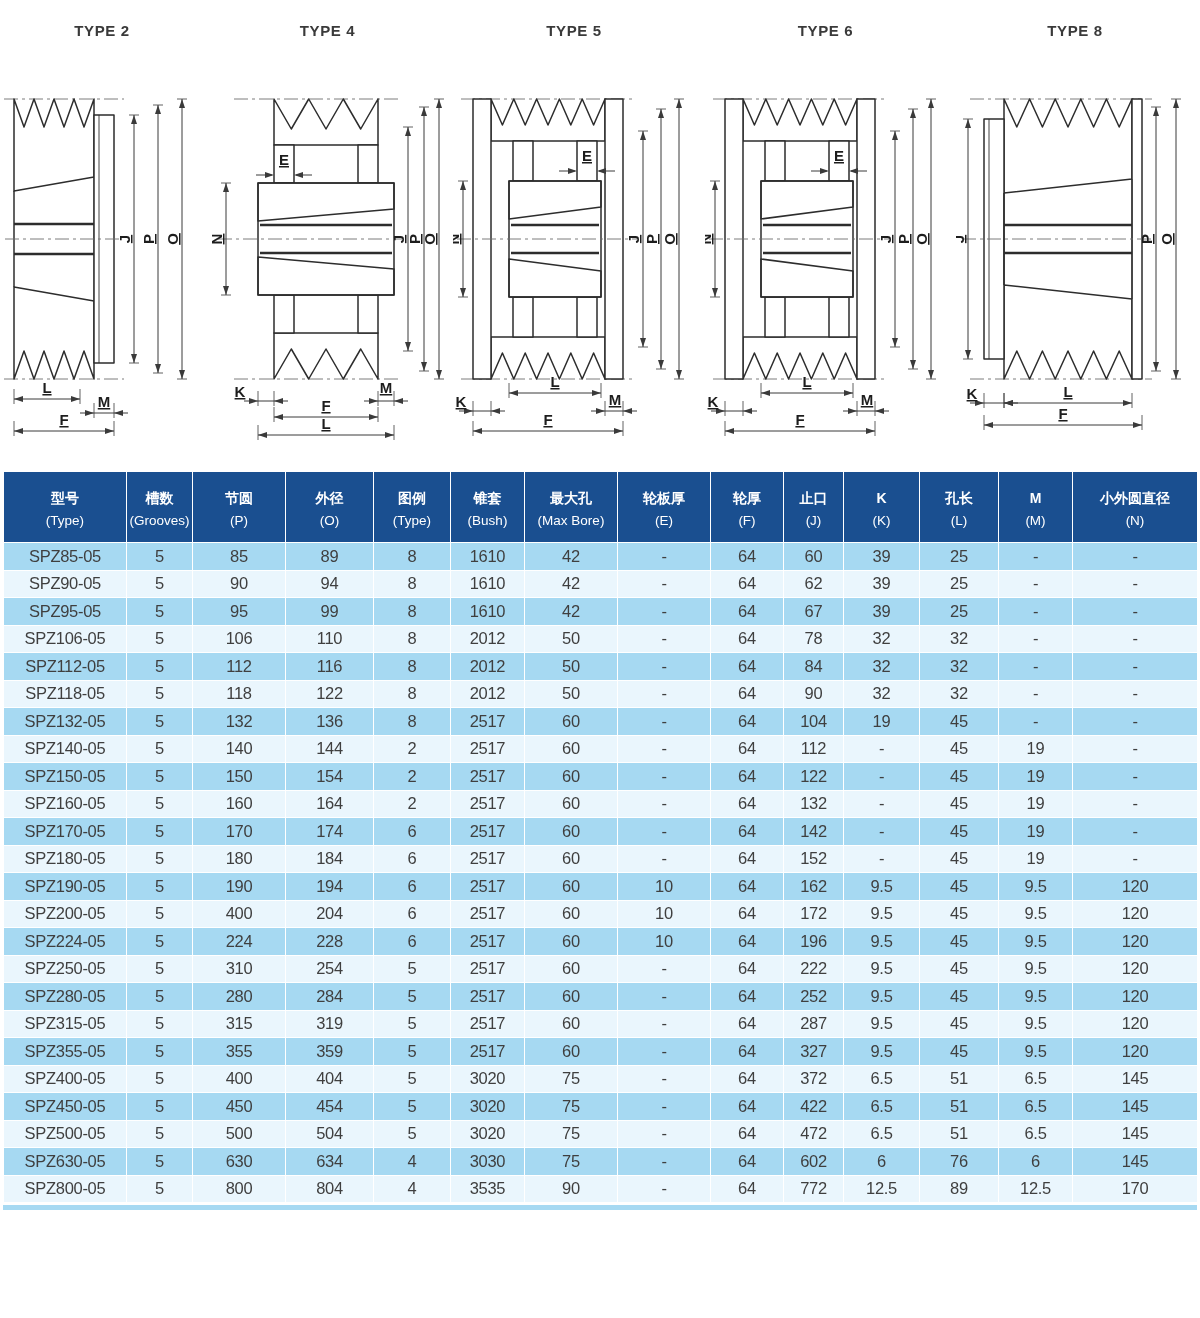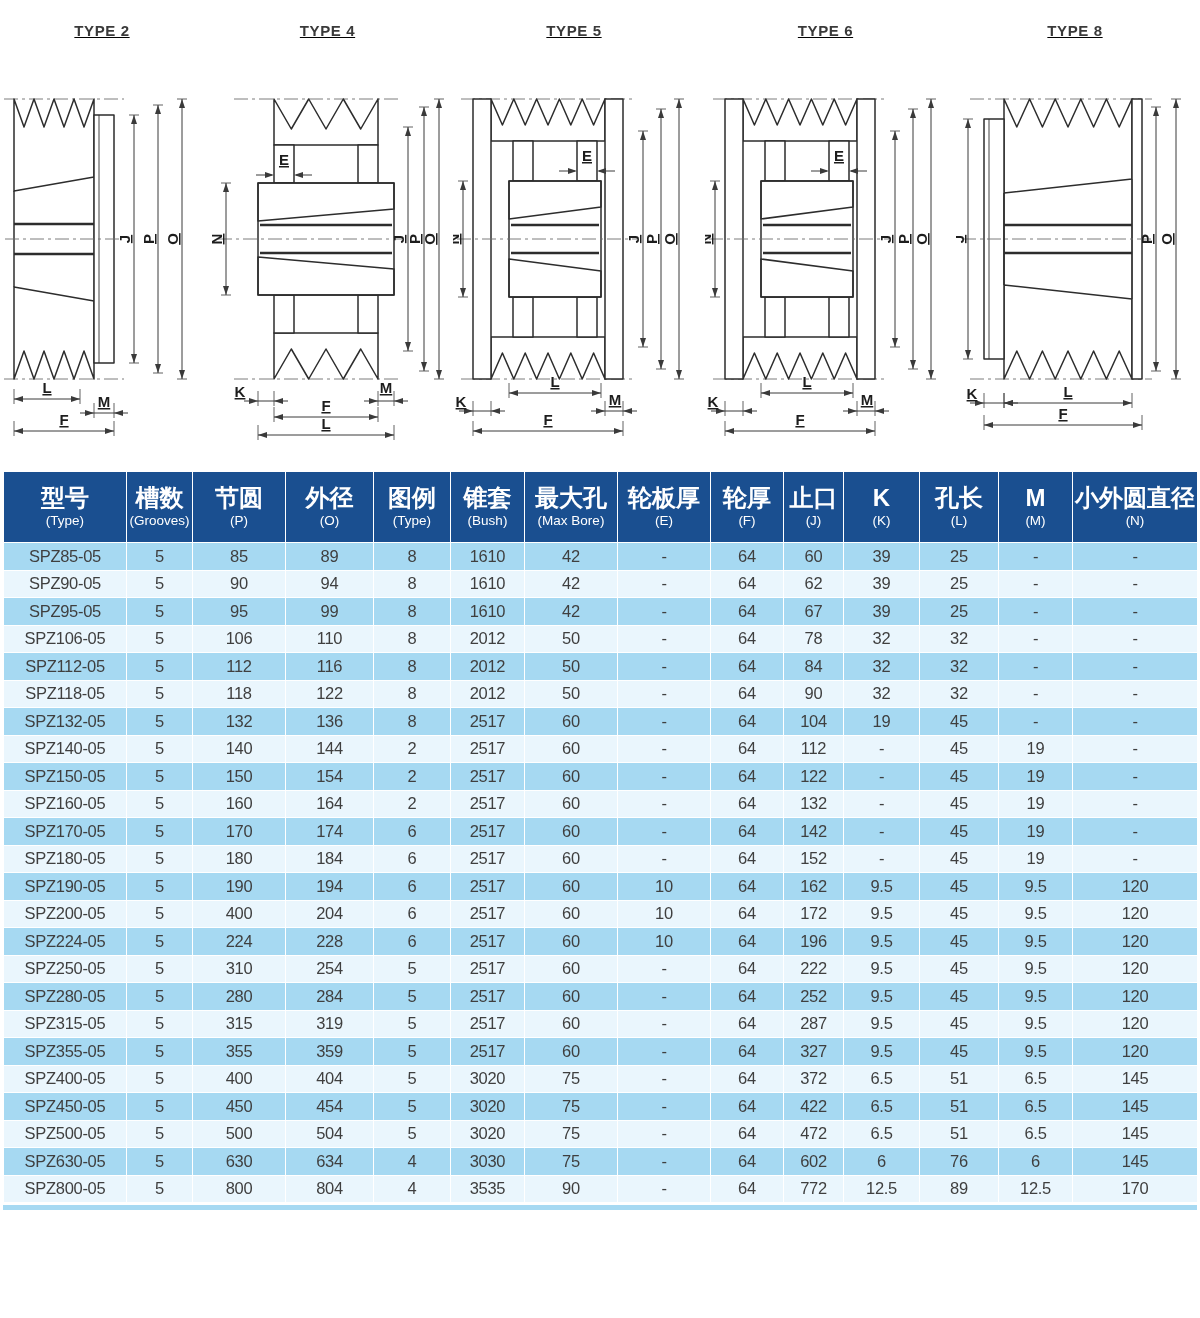--- a/index.html
+++ b/index.html
@@ -2,37 +2,37 @@
 <html style="--hbg: #1a4f90; --rowblue: #a6d9f2; --rowlight: #eaf6fd; --cellink: #3f3f3f;"><head>
 <meta charset="utf-8">
 <style>
   :root{
     --hbg:#1a4f90; --rowblue:#a6d9f2; --rowlight:#eaf6fd; --ink:#2d2d2d; --cellink:#3f3f3f;
   }
   html,body{margin:0;padding:0;background:#ffffff;}
   body{width:1200px;font-family:"Liberation Sans",sans-serif;}
   
   .diagrams{display:flex;justify-content:space-between;align-items:flex-start;padding:16px 6px 0 2px;}
-  .diagram{display:flex;flex-direction:column;align-items:center;text-decoration:underline;}
+  .diagram{display:flex;flex-direction:column;align-items:center;}
   .diagram .dtitle{font-size:15px;font-weight:700;color:#3a3a3a;letter-spacing:.6px;margin:6px 0 2px 0;text-align:center;}
   svg .part{stroke:#2d2d2d;stroke-width:1.5;fill:none;stroke-linejoin:round;}
   svg .white{fill:#ffffff;}
   svg .s{stroke:#2d2d2d;stroke-width:1.5;}
   svg .thin{stroke:#2d2d2d;stroke-width:.9;}
   svg .hl{stroke:#454545;stroke-width:1;}
   svg .dim{stroke:#3a3a3a;stroke-width:1;}
   svg .ext{stroke:#3a3a3a;stroke-width:.8;}
   svg .ar{fill:#3a3a3a;stroke:none;}
   svg .cl{stroke:#6d6d6d;stroke-width:.9;stroke-dasharray:14 4 3 4;fill:none;}
   svg .bore{stroke:#2d2d2d;stroke-width:2.4;}
   svg .dlab{font-family:"Liberation Sans",sans-serif;font-size:15px;font-weight:700;fill:#1d1d1d;text-decoration:underline;}
   
   .spec-table{border-collapse:collapse;table-layout:fixed;width:1194px;margin:26px 3px 0 3px;}
   .spec-table th{background:var(--hbg);color:#fff;border:1.5px solid #fff;height:70px;vertical-align:middle;padding:0;}
-  .spec-table th .zh{font-size:24px;font-weight:700;line-height:24px;}
+  .spec-table th .zh{font-size:14px;font-weight:700;line-height:24px;}
   .spec-table th .en{font-size:13.5px;font-weight:400;line-height:17px;margin-top:2px;}
   .spec-table td{border:1.5px solid #fff;height:26.5px;text-align:center;font-size:16.5px;color:var(--cellink);letter-spacing:-0.3px;padding:0;}
   .spec-table tbody tr:nth-child(odd){background:var(--rowblue);}
   .spec-table tbody tr:nth-child(even){background:var(--rowlight);}
   .c0{width:123px}.c1{width:66px}.c2{width:93px}.c3{width:88px}.c4{width:77px}.c5{width:74px}.c6{width:93px}
   .c7{width:93px}.c8{width:73px}.c9{width:60px}.c10{width:76px}.c11{width:79px}.c12{width:74px}.c13{width:125px}
   .bottom-strip{height:5px;background:var(--rowblue);margin:2px 3px 0 3px;}
 </style>
 </head>
 <body>

